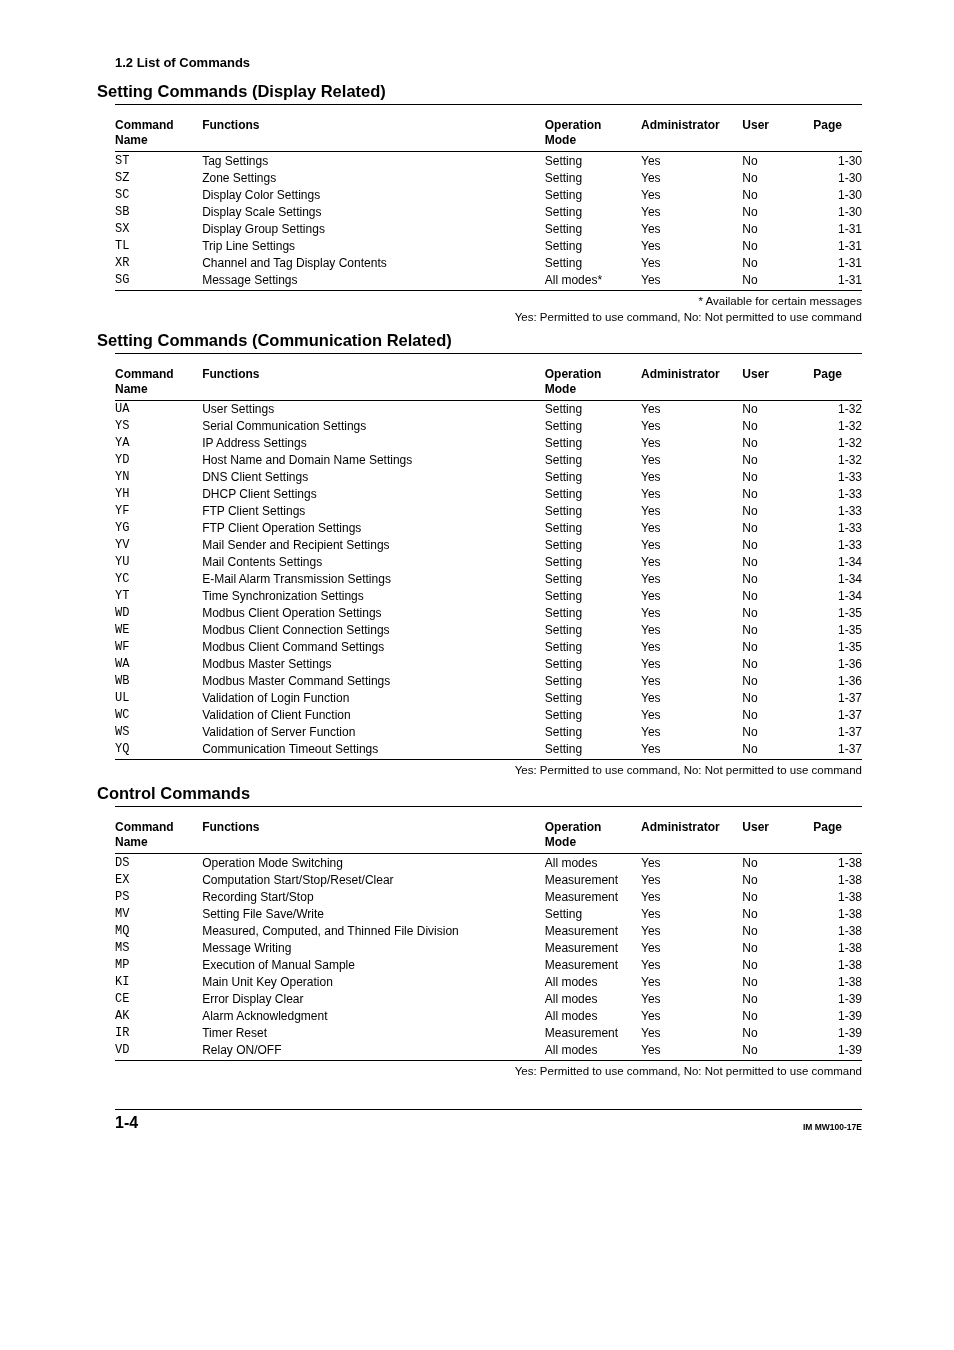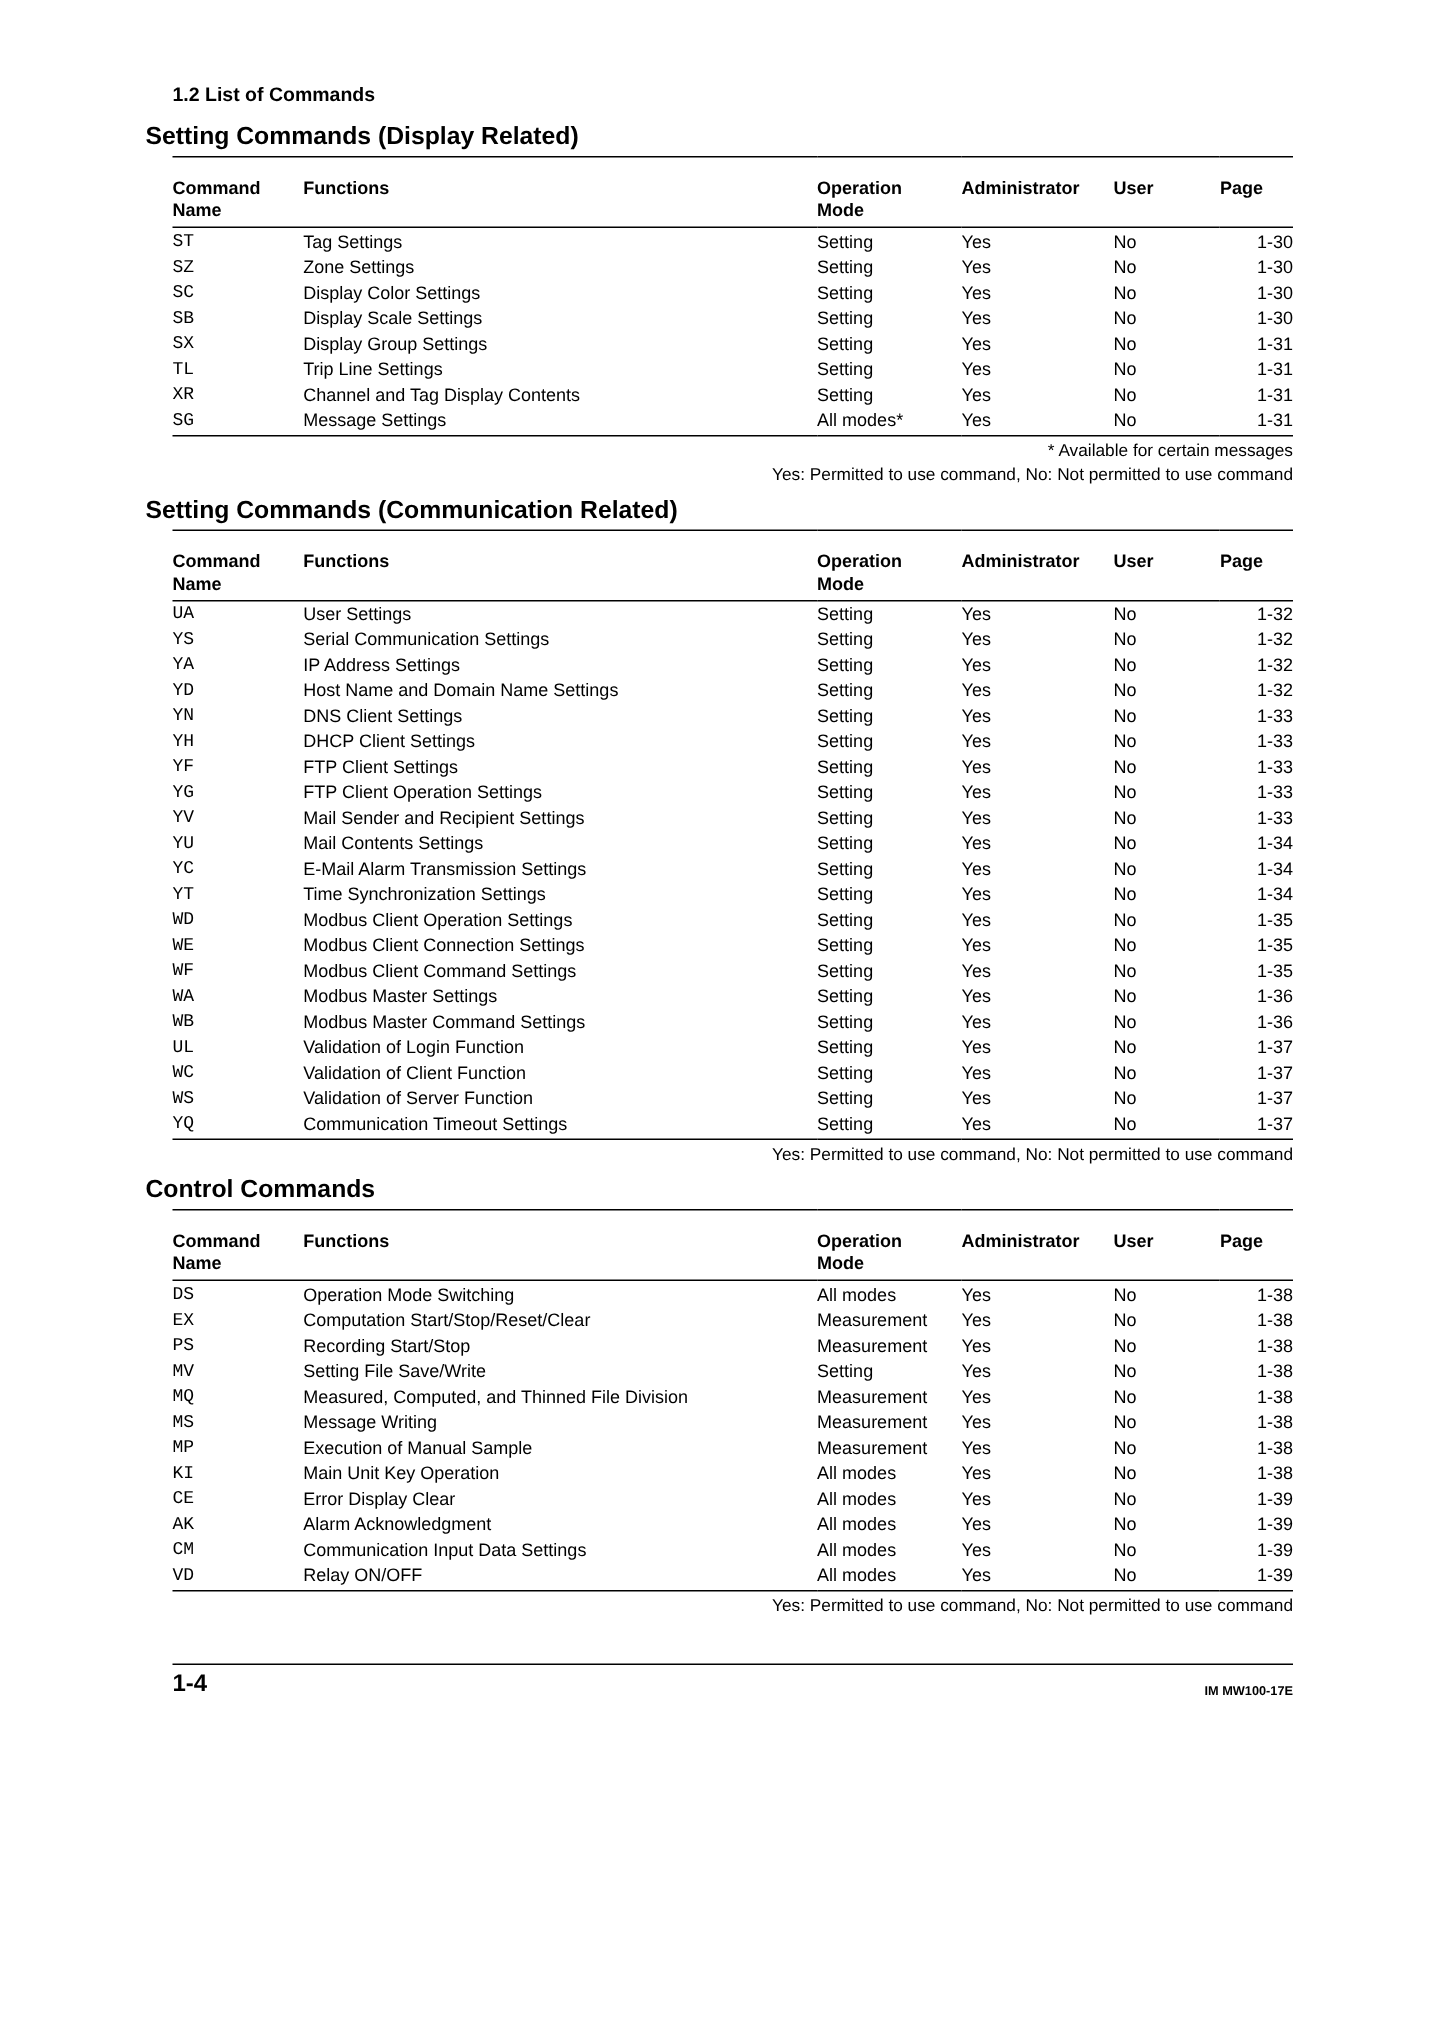--- a/index.html
+++ b/index.html
@@ -443,23 +443,23 @@
           </tr>
           <tr>
             <td class="col-name mono">AK</td>
             <td class="col-func">Alarm Acknowledgment</td>
             <td class="col-op">All modes</td>
             <td class="col-admin">Yes</td>
             <td class="col-user">No</td>
             <td class="col-page">1-39</td>
           </tr>
           <tr>
-            <td class="col-name mono">CM</td>
-            <td class="col-func">Communication Input Data Settings</td>
-            <td class="col-op">All modes</td>
+            <td class="col-name mono">IR</td>
+            <td class="col-func">Timer Reset</td>
+            <td class="col-op">Measurement</td>
             <td class="col-admin">Yes</td>
             <td class="col-user">No</td>
             <td class="col-page">1-39</td>
           </tr>
           <tr>
             <td class="col-name mono">VD</td>
             <td class="col-func">Relay ON/OFF</td>
             <td class="col-op">All modes</td>
             <td class="col-admin">Yes</td>
             <td class="col-user">No</td>

